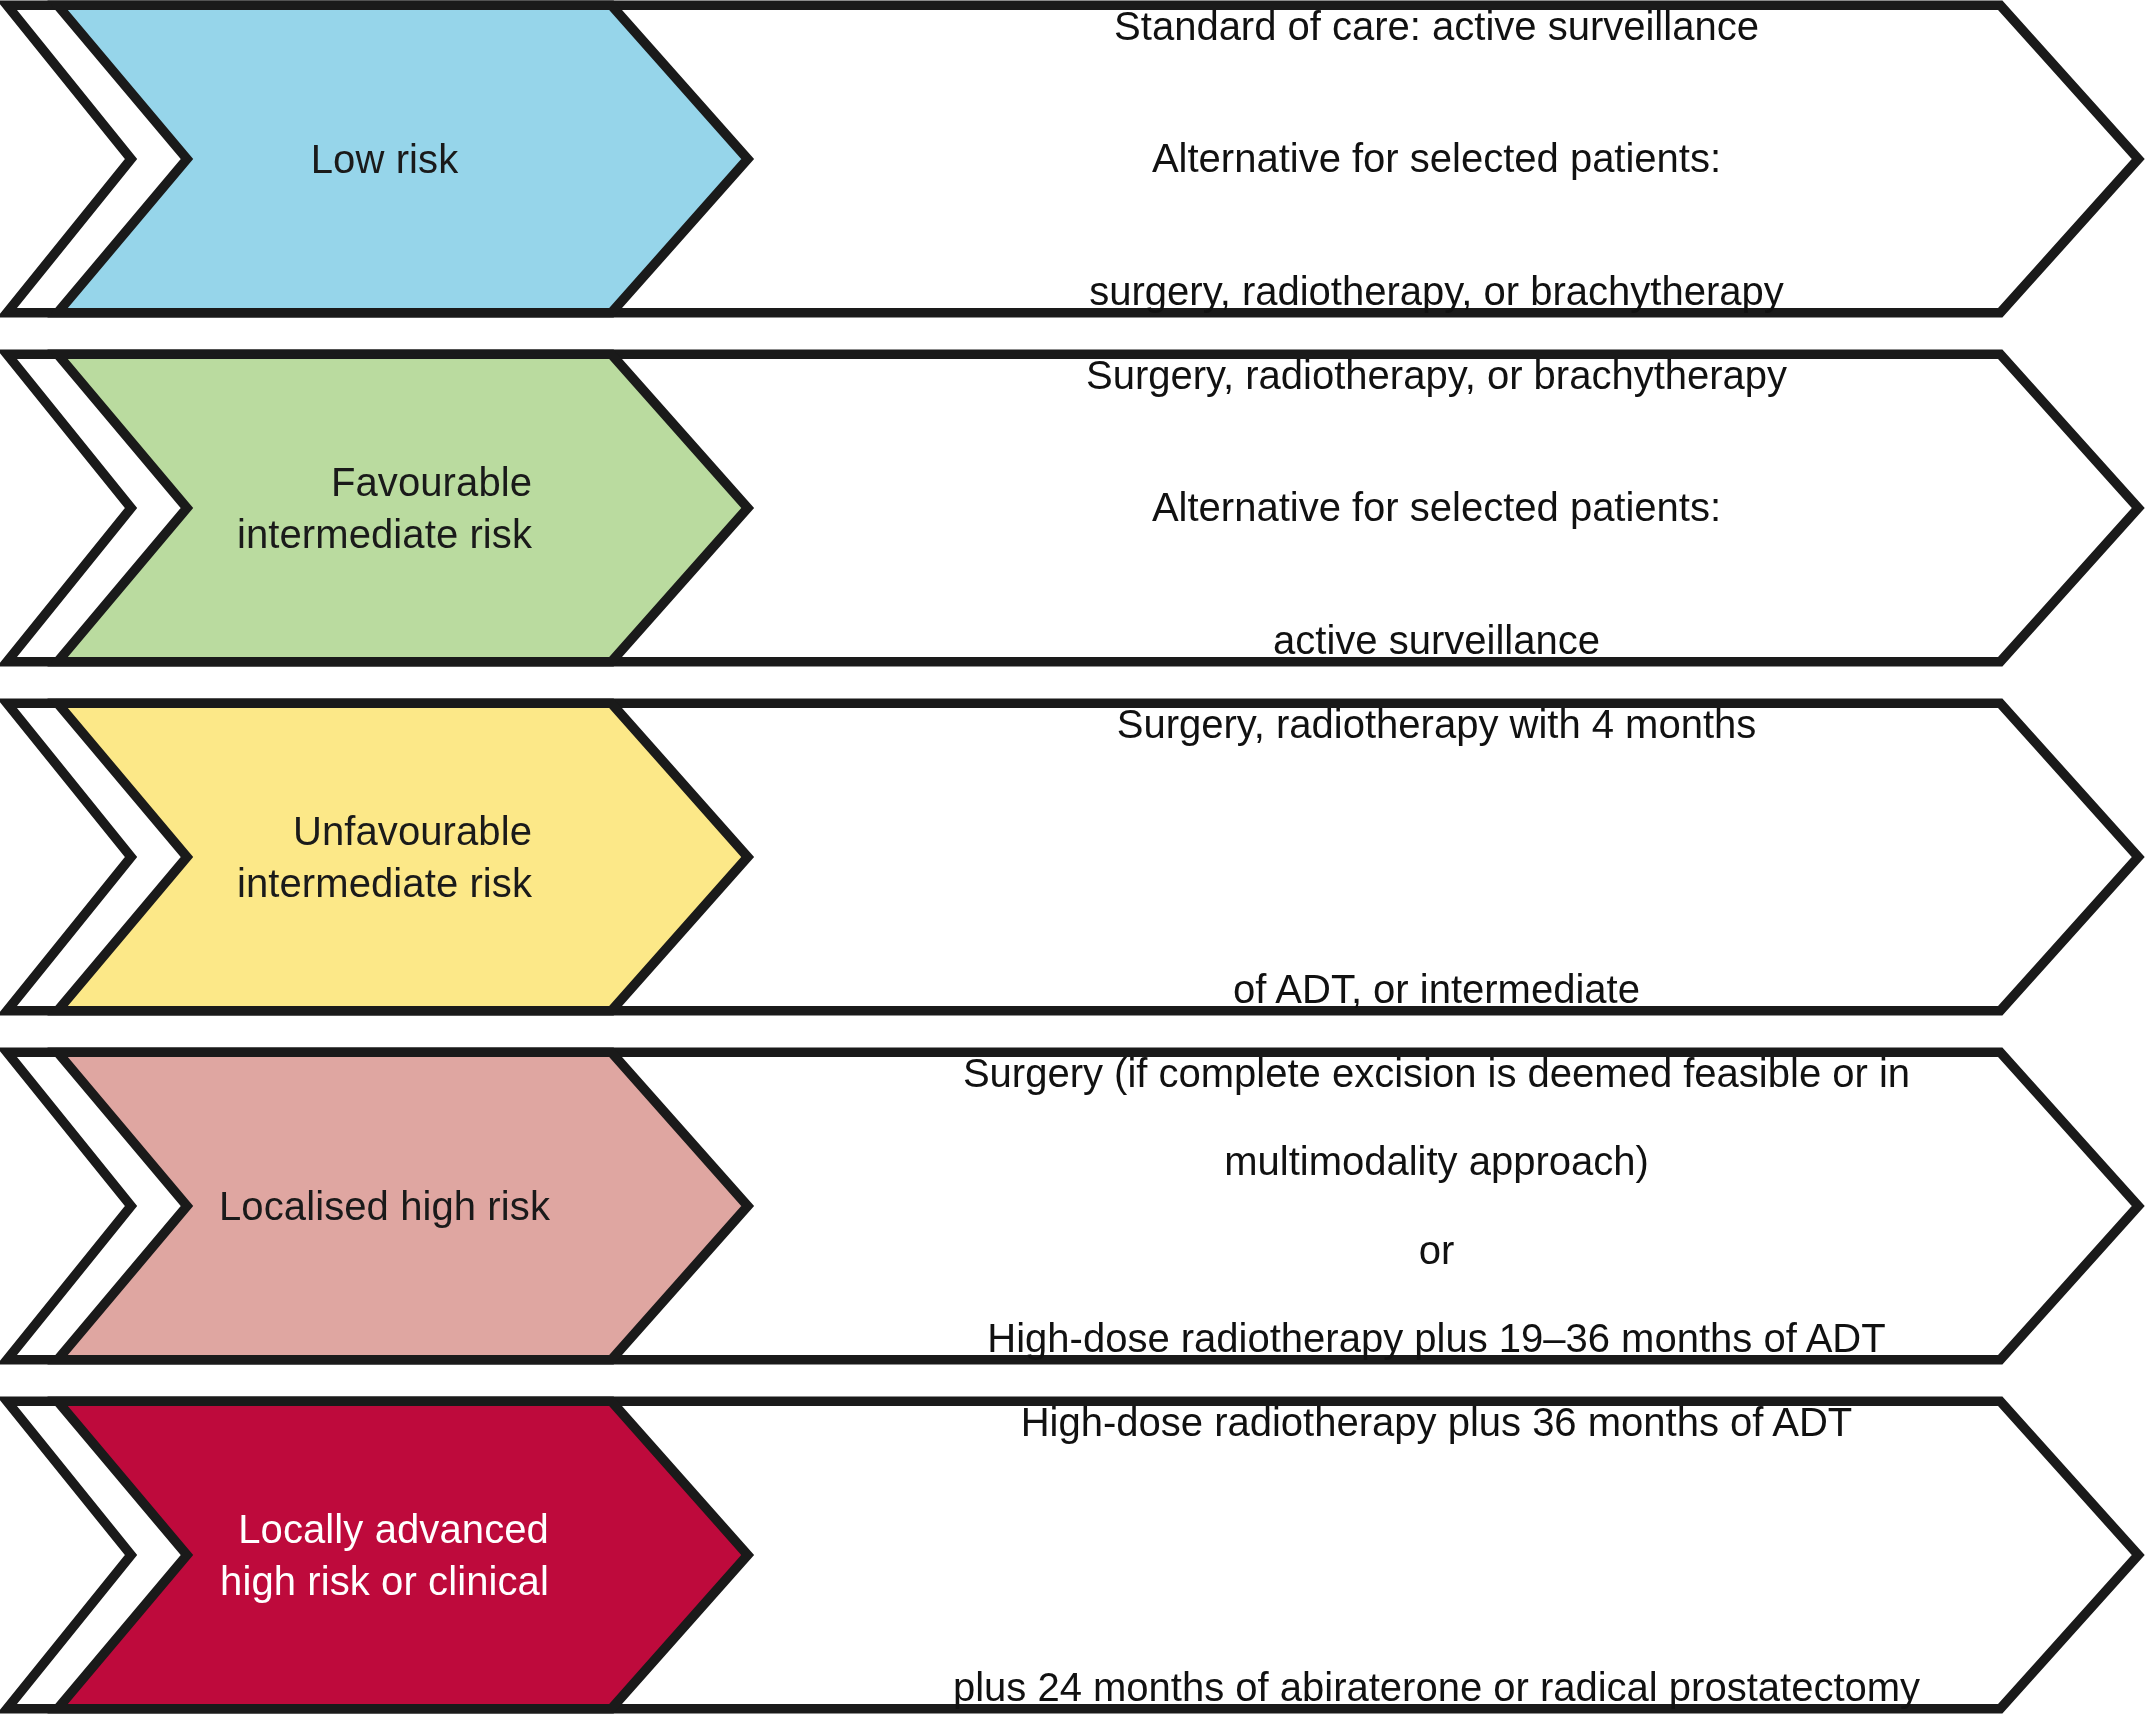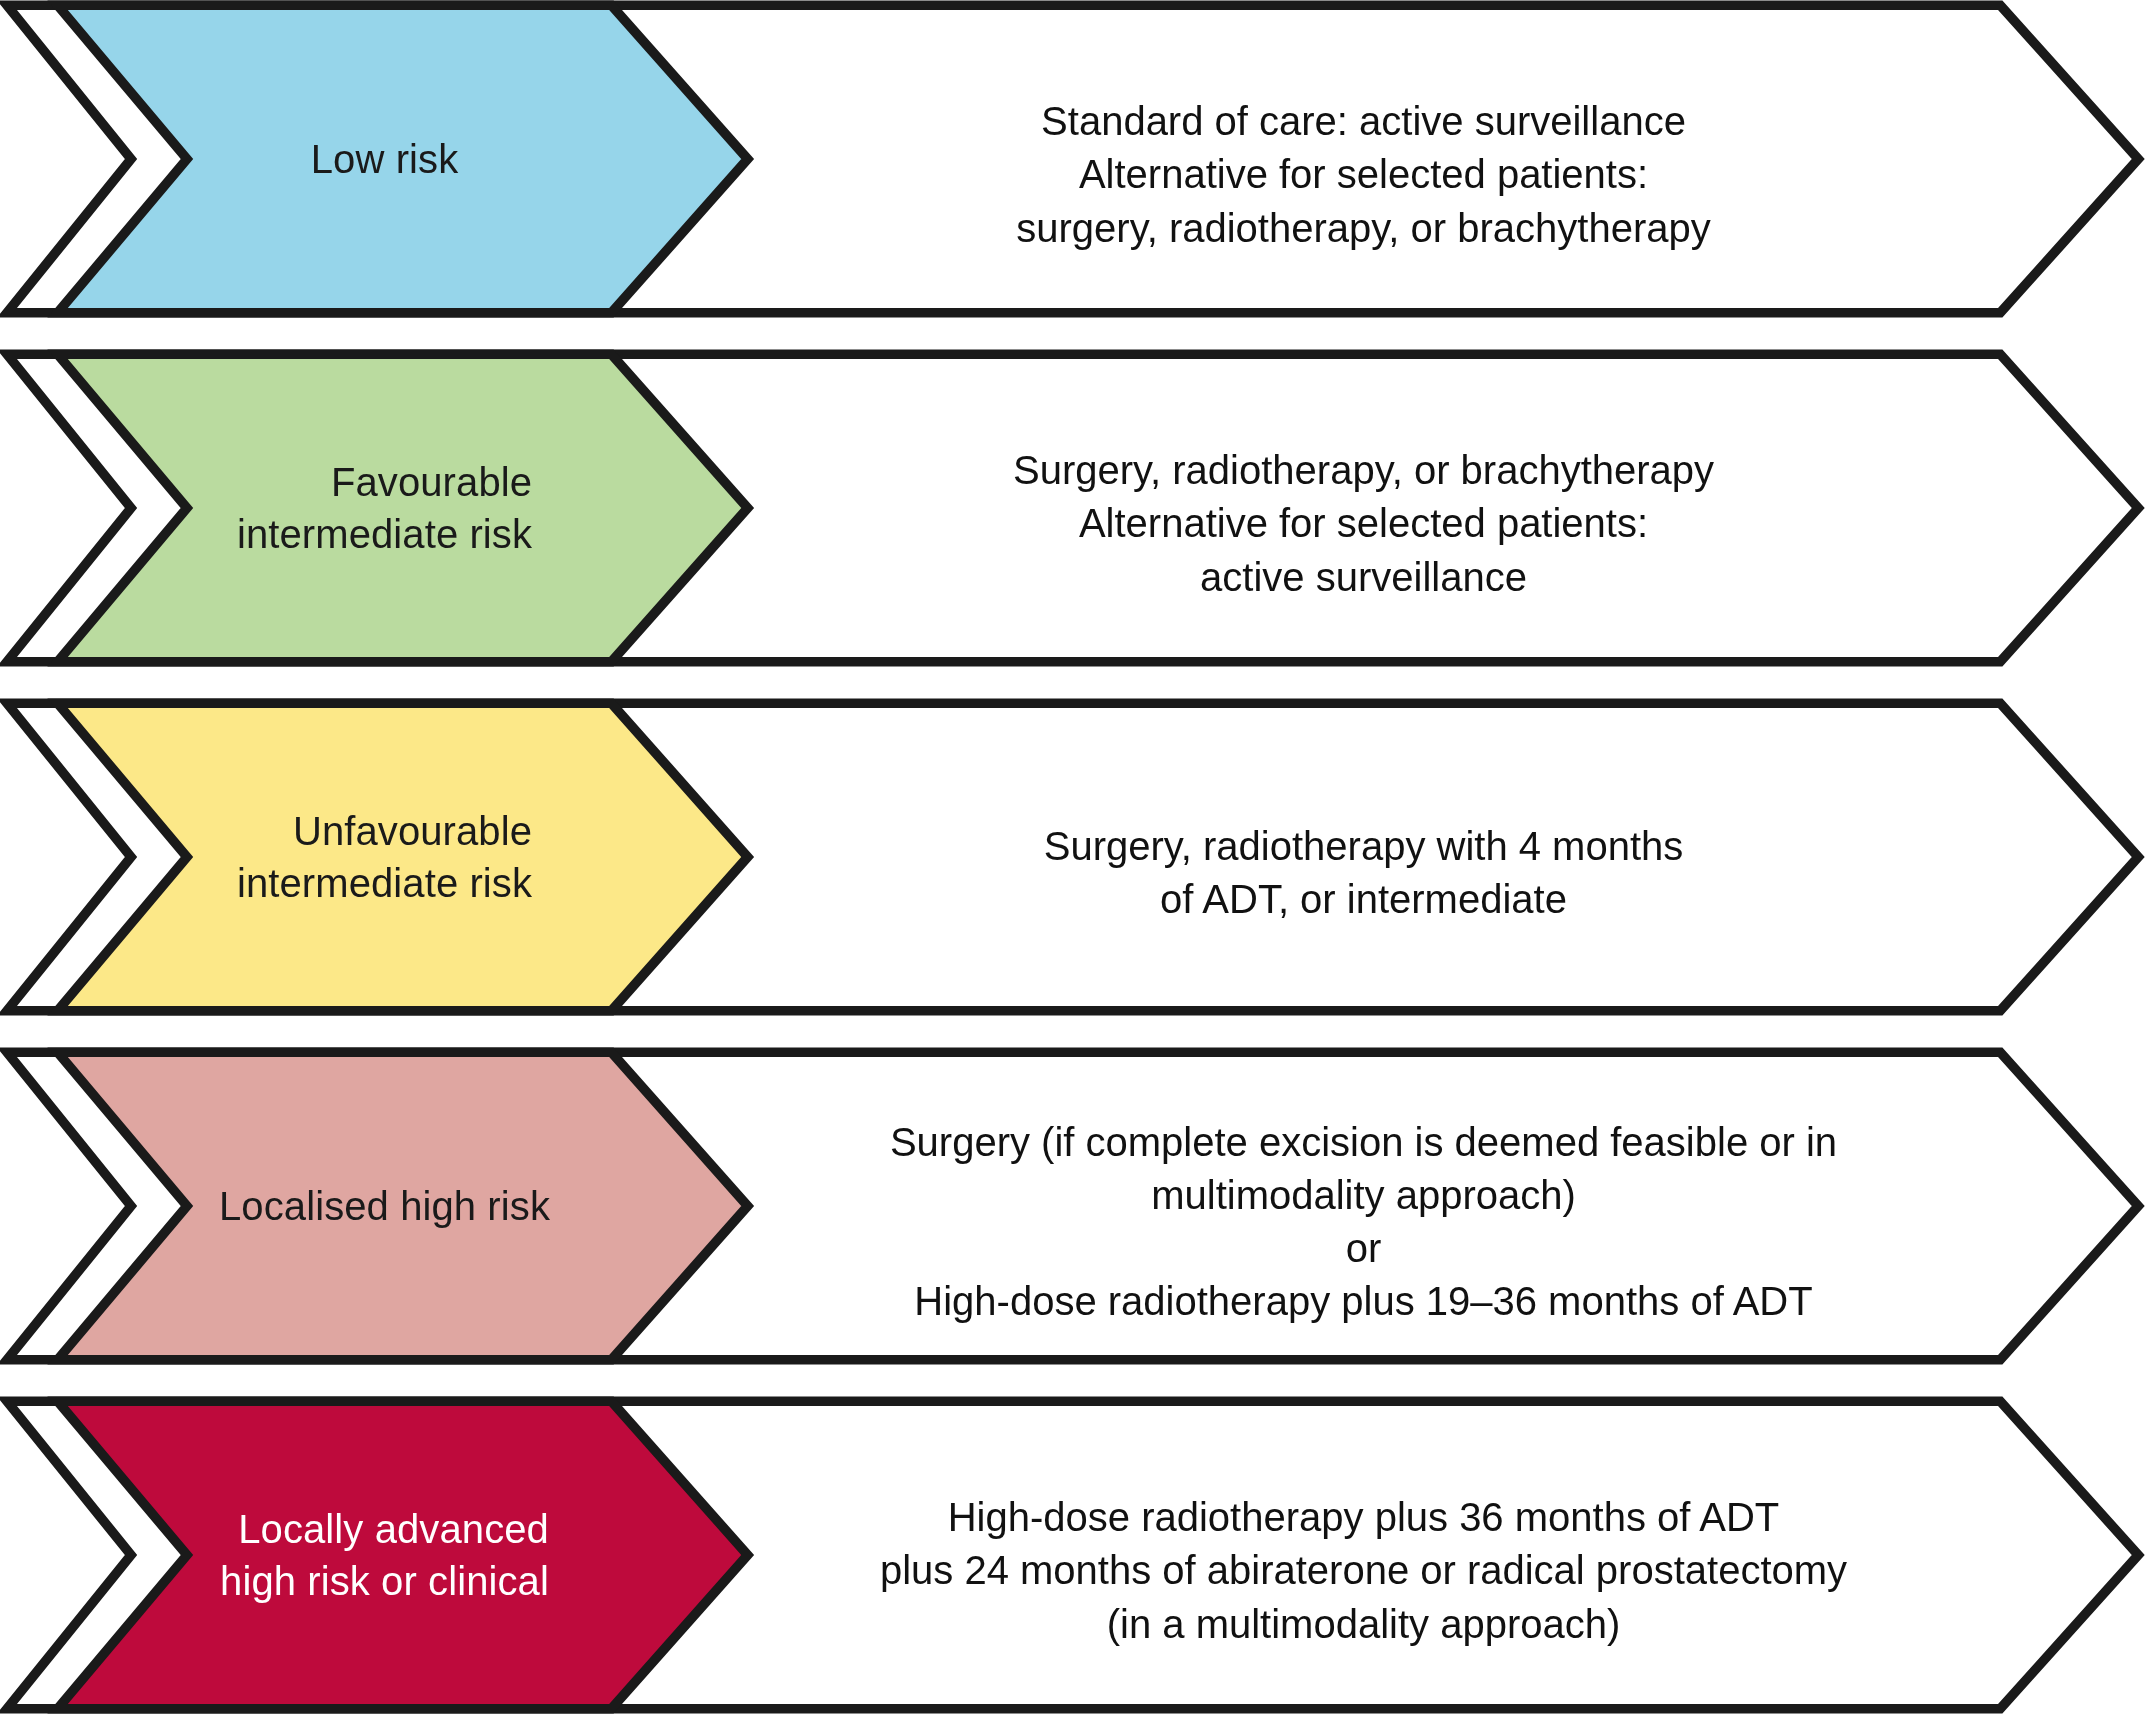--- a/index.html
+++ b/index.html
@@ -61,34 +61,33 @@
     letter-spacing: 0.1px;
     pointer-events: none;
   }
   .risk-label.on-dark {
     color: #ffffff;
   }
 
   
   .treatment-text {
     position: absolute;
-    left: 752px;
+    left: 825px;
     top: 0;
     width: 1223px;
     height: 318px;
     display: flex;
     flex-direction: column;
     align-items: center;
-    justify-content: center;
+    justify-content: space-between;
     text-align: center;
     font-size: 40px;
     line-height: 1.33;
     color: #111111;
     pointer-events: none;
-    margin-top: 16px;
   }
   .treatment-text .tline {
     display: block;
     white-space: nowrap;
   }
 </style>
 </head>
 <body>
 
 <div class="diagram">
@@ -176,17 +175,16 @@
       </div>
       <div class="risk-label on-dark">
         <div>
           <div>Locally advanced</div>
           <div>high risk or clinical</div>
         </div>
       </div>
       <div class="treatment-text">
         <div class="tline">High-dose radiotherapy plus 36 months of ADT</div>
         <div class="tline">plus 24 months of abiraterone or radical prostatectomy</div>
-        <div class="tline">(in a multimodality approach)</div>
       </div>
     </div>
   </div>
 
 
 </body></html>

